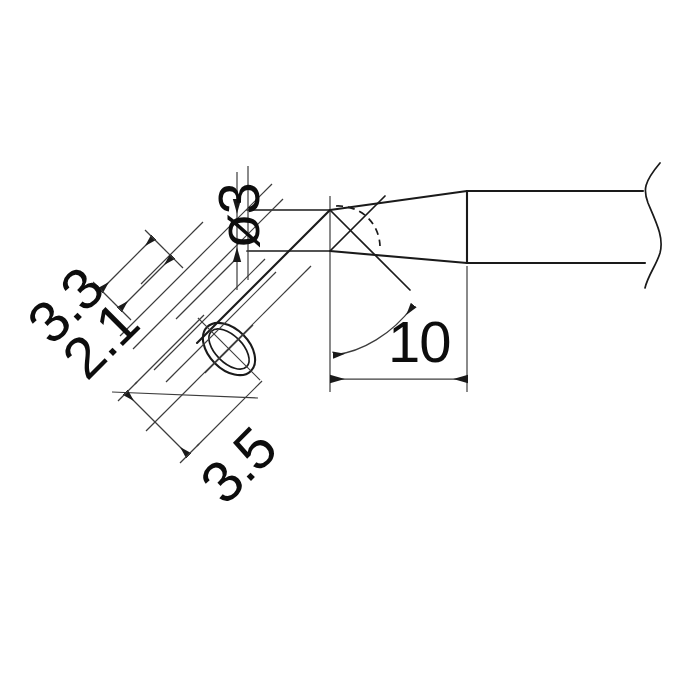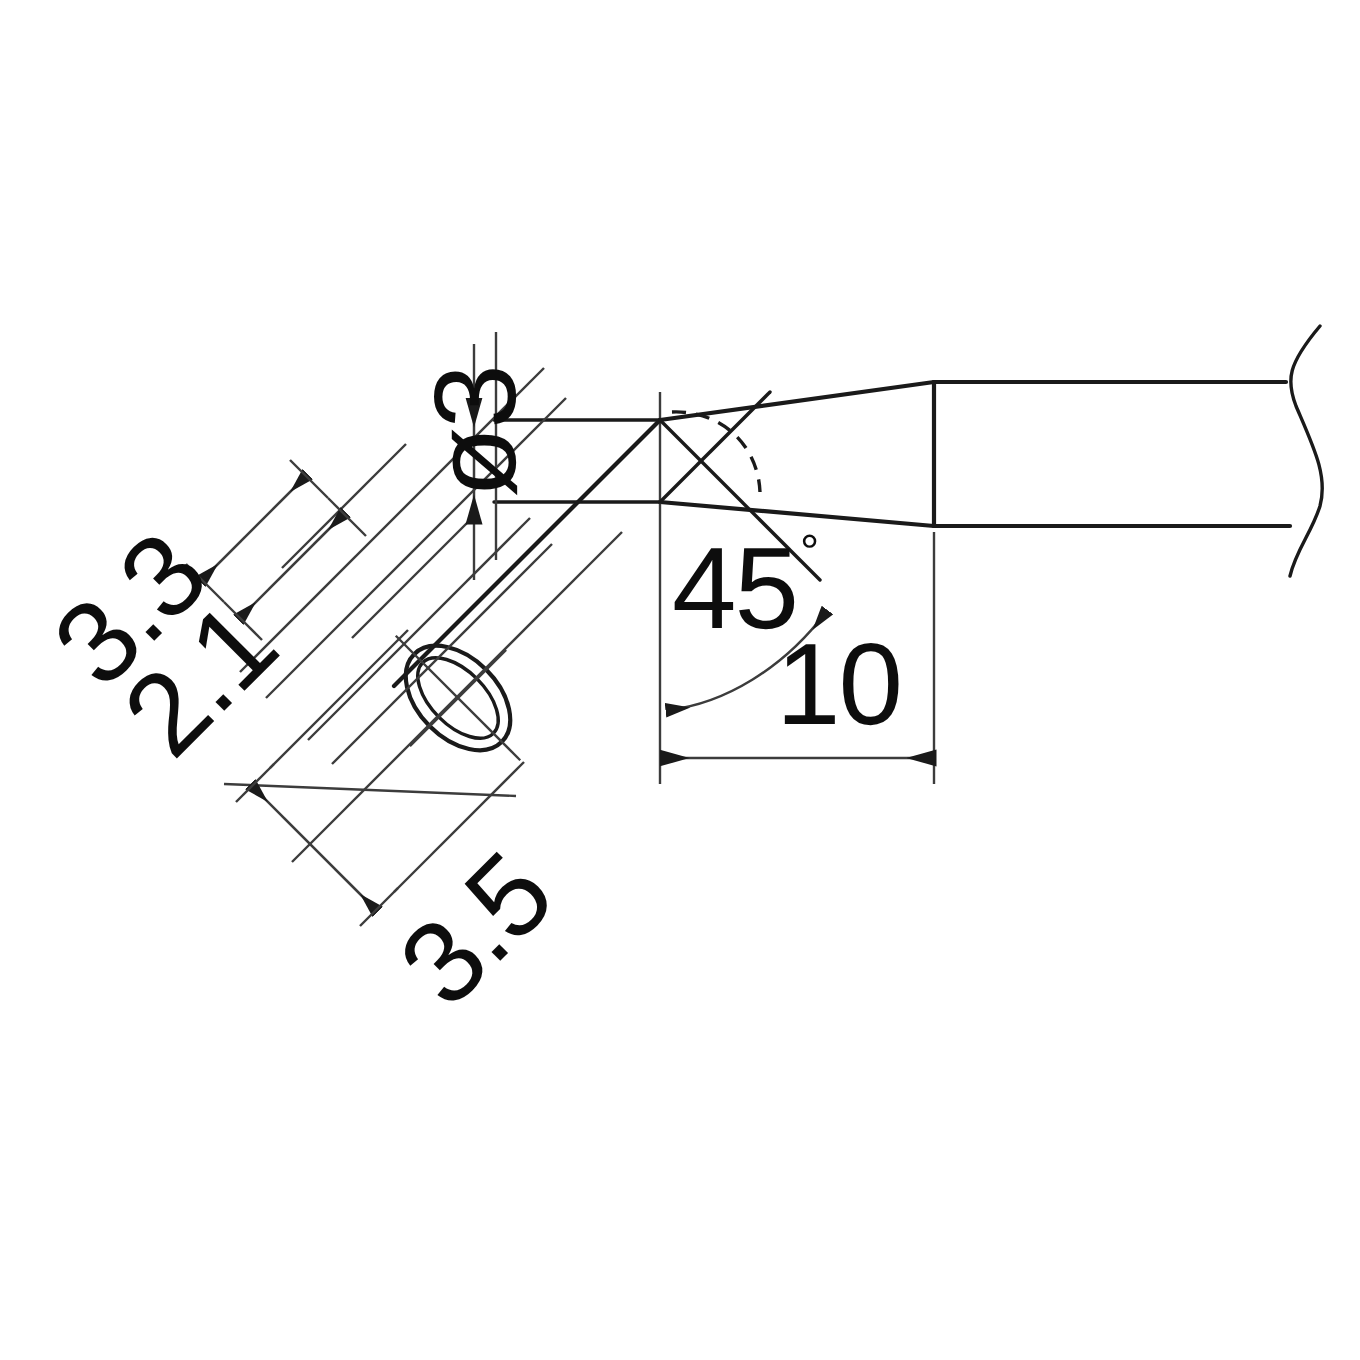--- a/index.html
+++ b/index.html
@@ -159,26 +159,20 @@
       <text class="lbl" x="65" y="65" text-anchor="middle" dominant-baseline="central" transform="rotate(-45 65 65)">2.1</text>
     </svg>
   </div>
 
   <div style="position:absolute;left:168px;top:395px;width:140px;height:140px;">
     <svg viewBox="0 0 140 140" style="width:140px;height:140px;overflow:visible;">
       <text class="lbl" x="70" y="70" text-anchor="middle" dominant-baseline="central" transform="rotate(-45 70 70)">3.5</text>
     </svg>
   </div>
 
-  <div style="position:absolute;left:334px;top:262px;width:110px;height:80px;">
-    <svg viewBox="0 0 110 80" style="width:110px;height:80px;overflow:visible;">
-      <text class="lbl" x="2" y="52">45</text>
-      <text class="lbl lbl-deg" x="66" y="22">°</text>
-    </svg>
-  </div>
 
   <div style="position:absolute;left:386px;top:310px;width:100px;height:80px;">
     <svg viewBox="0 0 100 80" style="width:100px;height:80px;overflow:visible;">
       <text class="lbl" x="2" y="52">10</text>
     </svg>
   </div>
 
 </div>
 
 </body></html>

